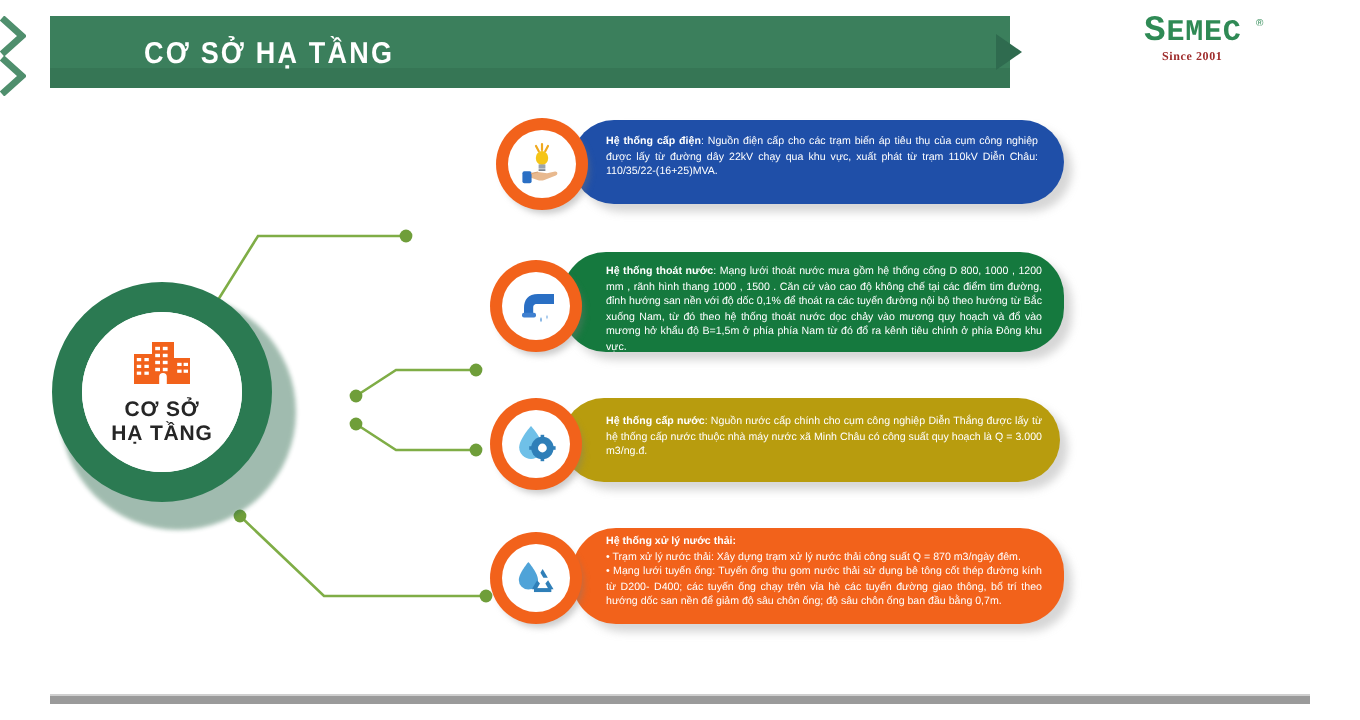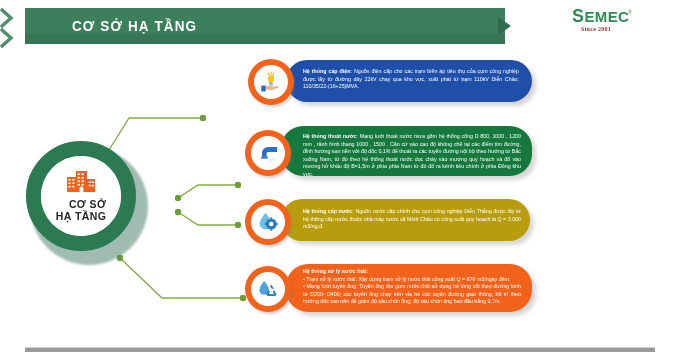--- a/index.html
+++ b/index.html
@@ -86,21 +86,21 @@
     width: 72px;
     height: 32px;
   }
   .logo-main {
     position: absolute;
     left: 0; top: 1px;
     color: #2f8a55;
     font-size: 15px;
     font-weight: bold;
     letter-spacing: 0.4px;
-    font-family: Liberation Sans, sans-serif;
+    font-family: Liberation Mono, monospace;
     line-height: 15px;
   }
   .logo-main .cap { font-size: 18px; }
   .logo-reg {
     position: absolute;
     left: 56px; top: 1px;
     color: #2f8a55;
     font-size: 5px;
   }
   .logo-sub {
@@ -147,21 +147,21 @@
     flex-direction: column;
     align-items: center;
     justify-content: center;
   }
   .center-icon { margin-bottom: 2px; }
   .center-label {
     color: #262626;
     font-size: 10.5px;
     font-weight: bold;
     line-height: 12px;
-    text-align: right;
+    text-align: center;
     letter-spacing: 0.4px;
     font-family: "Liberation Sans", sans-serif;
   }
 
   
   #connectors {
     position: absolute;
     left: 0; top: 0;
     width: 680px; height: 360px;
     pointer-events: none;

